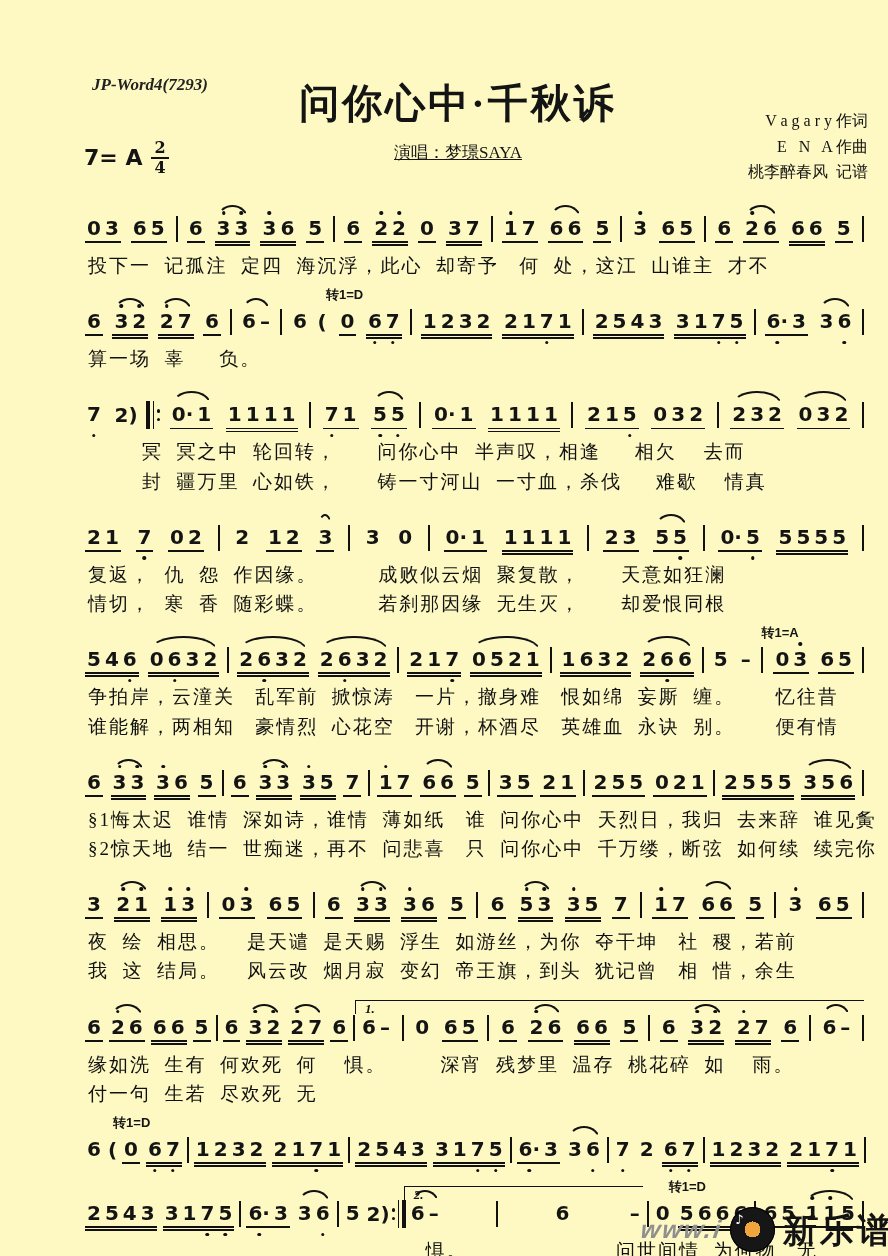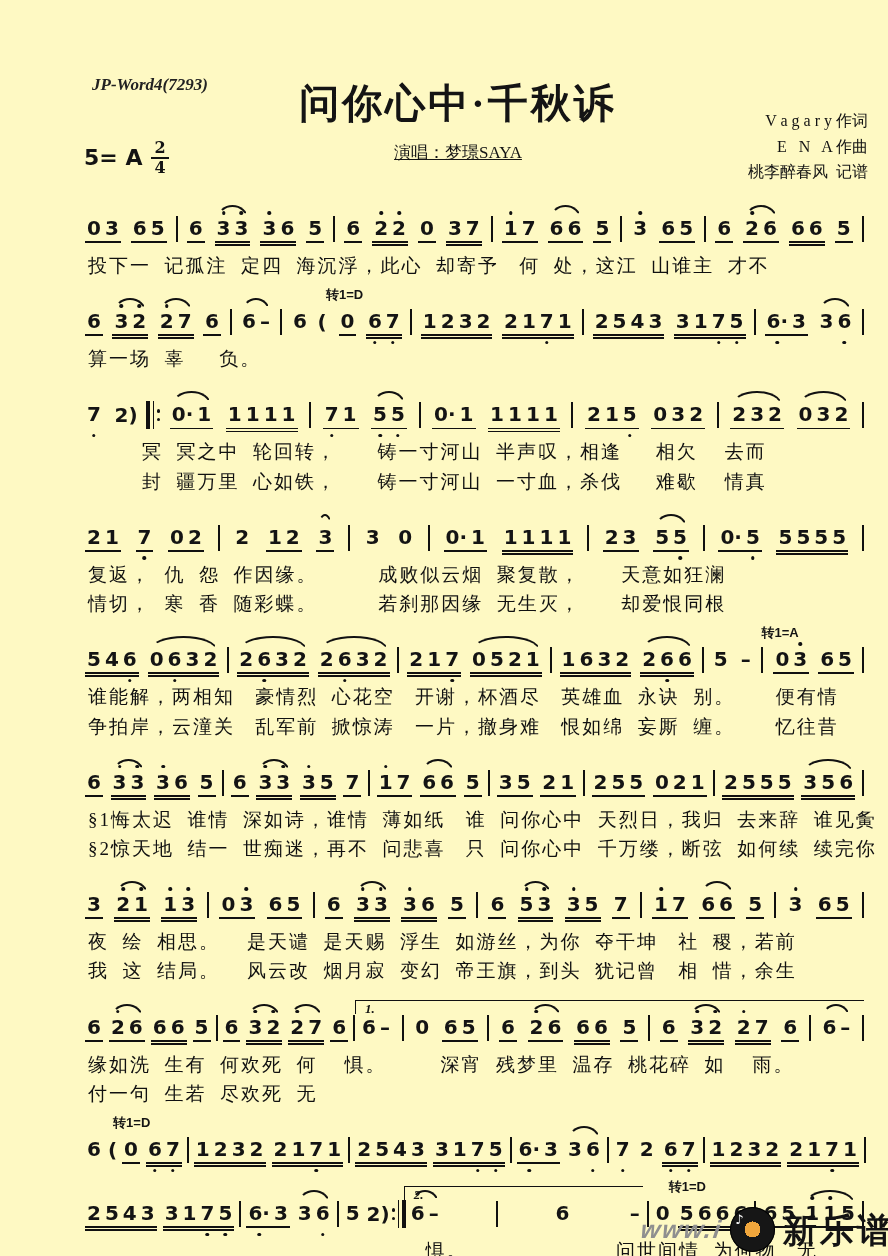--- a/index.html
+++ b/index.html
@@ -61,21 +61,21 @@
   <div class="header">
     <div class="watermark">JP-Word4(7293)</div>
     <div class="title">问你心中·千秋诉</div>
     <div class="singer">演唱：梦璟SAYA</div>
     <div class="credits">
       <div>V a g a r y 作词</div>
       <div>E   N   A 作曲</div>
       <div>桃李醉春风  记谱</div>
     </div>
     <div class="keysig">
-      <span>5= A</span>
+      <span>7= A</span>
       <span class="ts">
         <span class="num">2</span>
         <span class="den">4</span>
       </span>
     </div>
   </div>
 
   <div class="music" id="music">
       <div class="system">
         <div class="note-line">
@@ -157,21 +157,21 @@
           <span class="grp u1"><span class="note">0·</span><span class="note">1</span></span>
           <span class="grp u2"><span class="note">1</span><span class="note">1</span><span class="note">1</span><span class="note">1</span></span>
           <span class="bar"></span>
           <span class="grp u1"><span class="note">2</span><span class="note">1</span><span class="note" data-oct="-1">5</span></span>
           <span class="grp u1"><span class="note">0</span><span class="note">3</span><span class="note">2</span></span>
           <span class="bar"></span>
           <span class="grp u1 slur"><span class="note">2</span><span class="note">3</span><span class="note">2</span></span>
           <span class="grp u1 slur"><span class="note">0</span><span class="note">3</span><span class="note">2</span></span>
           <span class="bar"></span>
         </div>
-        <div class="lyrics">        冥  冥之中  轮回转，      铸一寸河山  半声叹，相逢     相欠    去而</div>
+        <div class="lyrics">        冥  冥之中  轮回转，      问你心中  半声叹，相逢     相欠    去而</div>
         <div class="lyrics">        封  疆万里  心如铁，      铸一寸河山  一寸血，杀伐     难歇    情真</div>
       </div>
       <div class="system">
         <div class="note-line">
           <span class="grp u1"><span class="note">2</span><span class="note">1</span></span>
           <span class="grp u1"><span class="note" data-oct="-1">7</span></span>
           <span class="grp u1"><span class="note">0</span><span class="note">2</span></span>
           <span class="bar"></span>
           <span class="grp"><span class="note">2</span></span>
           <span class="grp u1"><span class="note">1</span><span class="note">2</span></span>
@@ -210,22 +210,22 @@
           <span class="grp"><span class="note">5</span></span>
           <span class="grp"><span class="note">–</span></span>
           <span class="bar"></span>
           <span class="mark">
             <span>转1=A</span>
           </span>
           <span class="grp u1"><span class="note">0</span><span class="note" data-oct="1">3</span></span>
           <span class="grp u1"><span class="note">6</span><span class="note">5</span></span>
           <span class="bar"></span>
         </div>
+        <div class="lyrics">争拍岸，云潼关   乱军前  掀惊涛   一片，撤身难   恨如绵  妄厮  缠。      忆往昔</div>
         <div class="lyrics">谁能解，两相知   豪情烈  心花空   开谢，杯酒尽   英雄血  永诀  别。      便有情</div>
-        <div class="lyrics">争拍岸，云潼关   乱军前  掀惊涛   一片，撤身难   恨如绵  妄厮  缠。      忆往昔</div>
       </div>
       <div class="system">
         <div class="note-line">
           <span class="grp u1"><span class="note">6</span></span>
           <span class="grp u2 slur"><span class="note" data-oct="1">3</span><span class="note" data-oct="1">3</span></span>
           <span class="grp u2"><span class="note" data-oct="1">3</span><span class="note">6</span></span>
           <span class="grp u1"><span class="note">5</span></span>
           <span class="bar"></span>
           <span class="grp u1"><span class="note">6</span></span>
           <span class="grp u2 slur"><span class="note" data-oct="1">3</span><span class="note" data-oct="1">3</span></span>

